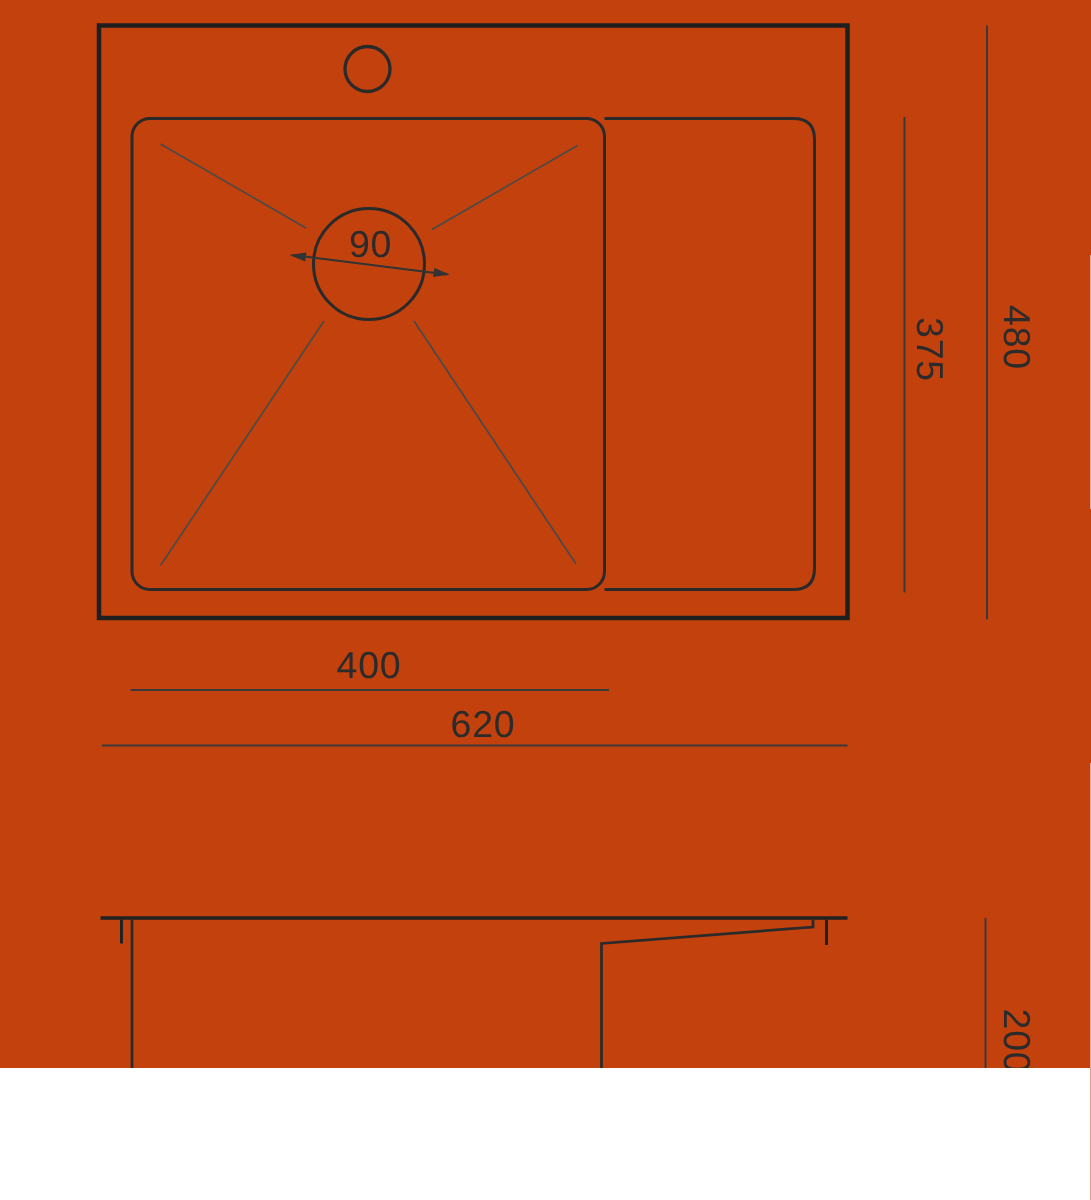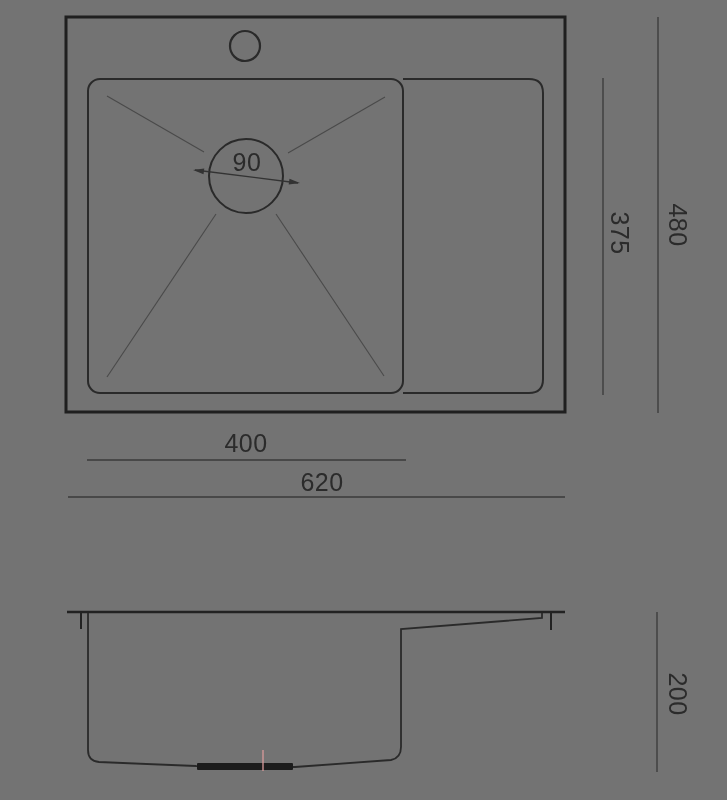--- a/index.html
+++ b/index.html
@@ -4,22 +4,22 @@
 <style>
   html, body {
     margin: 0;
     padding: 0;
     background: #ffffff;
     font-family: "Liberation Sans", sans-serif;
   }
   .canvas {
     position: relative;
     width: 727px;
-    height: 800px;
-    background: #737373;
+    height: 712px;
+    background: #c2410c;
     overflow: hidden;
   }
   svg { display: block; }
   .dim-text {
     font-family: "Liberation Sans", sans-serif;
     font-size: 25px;
     fill: #2b2b2b;
     letter-spacing: 0.5px;
   }
 </style>

